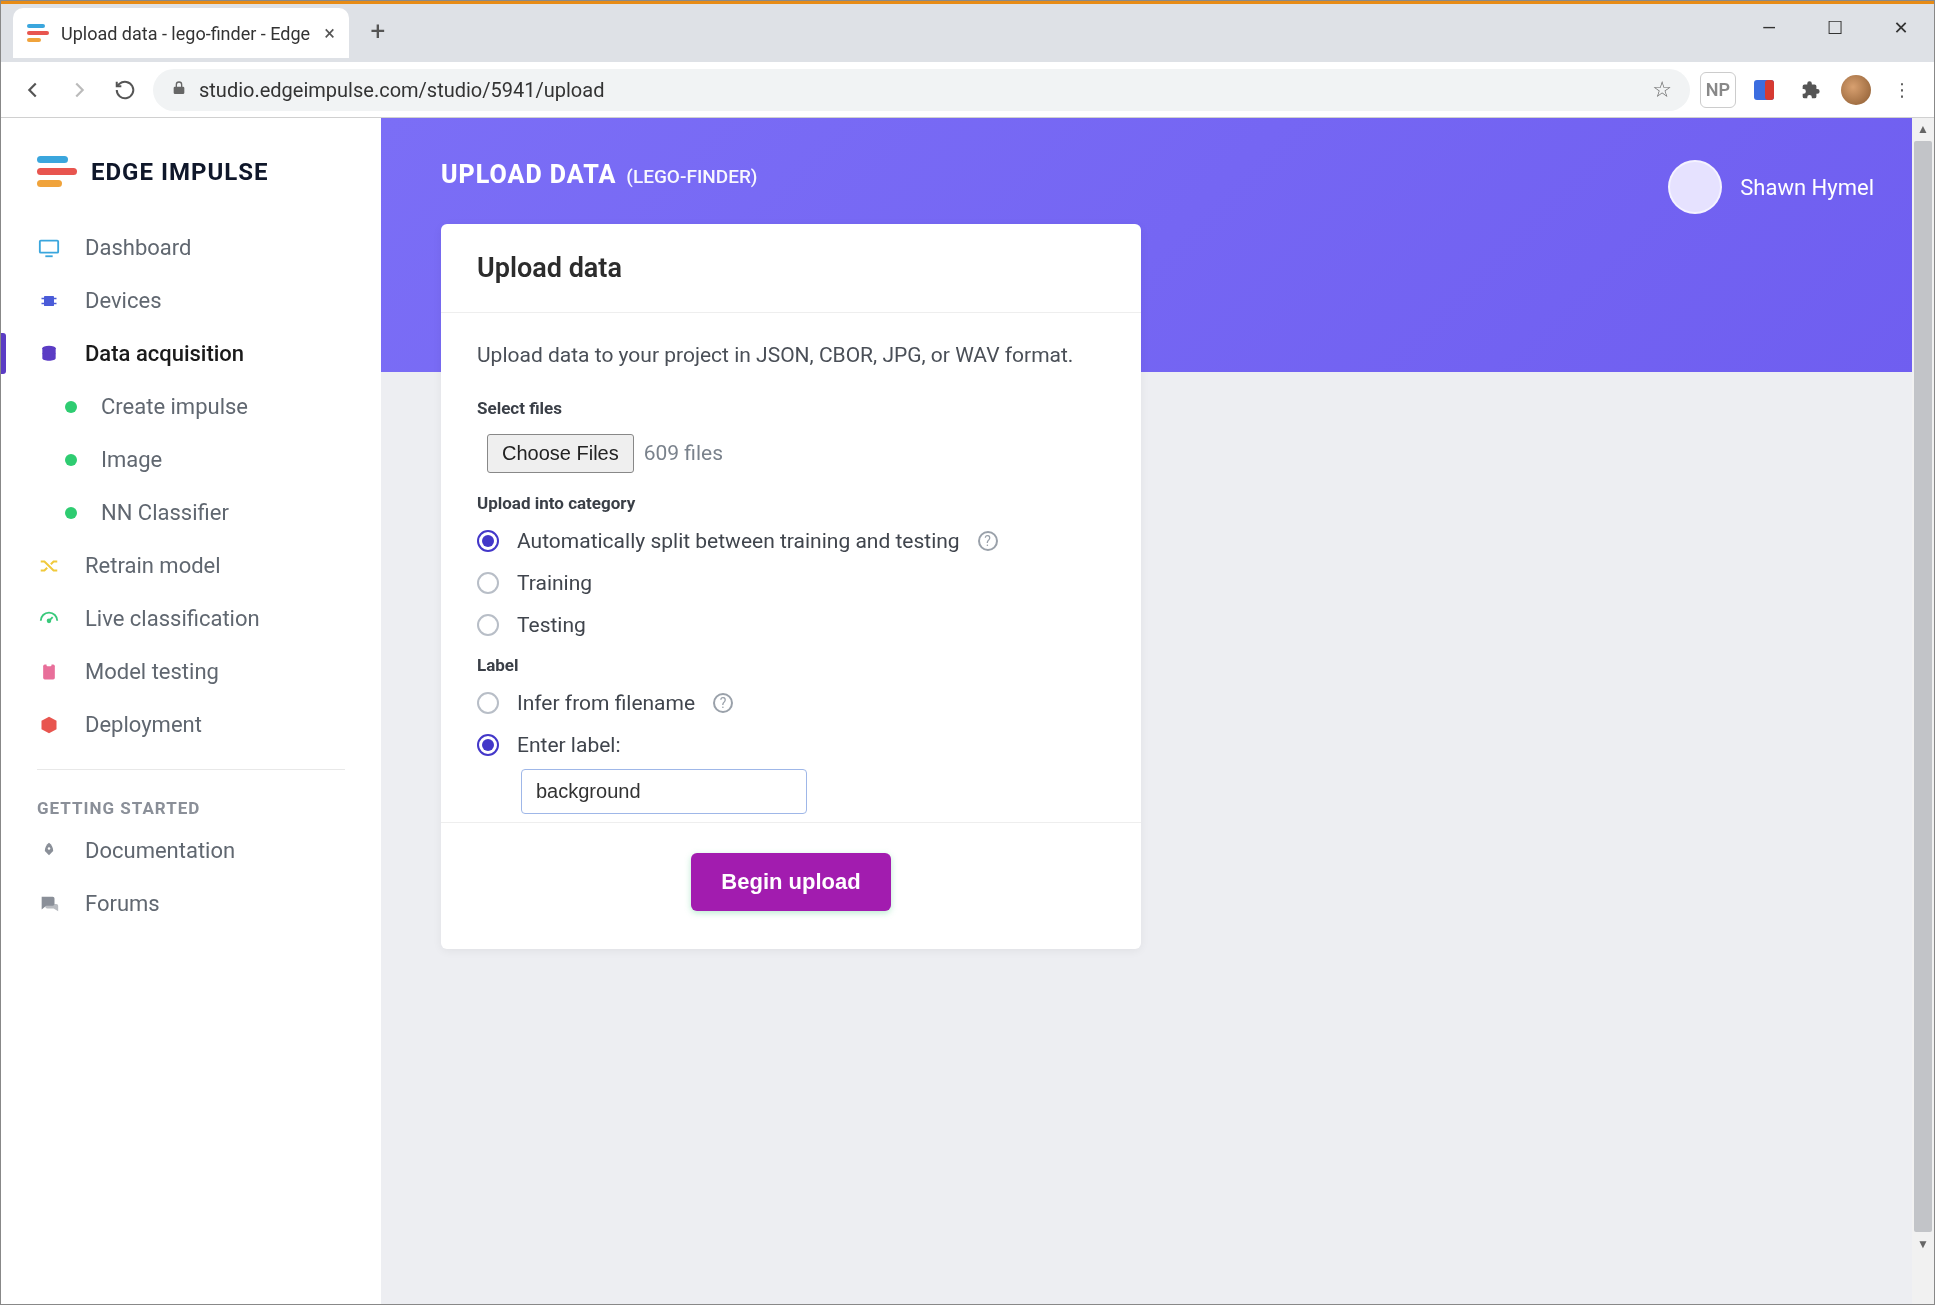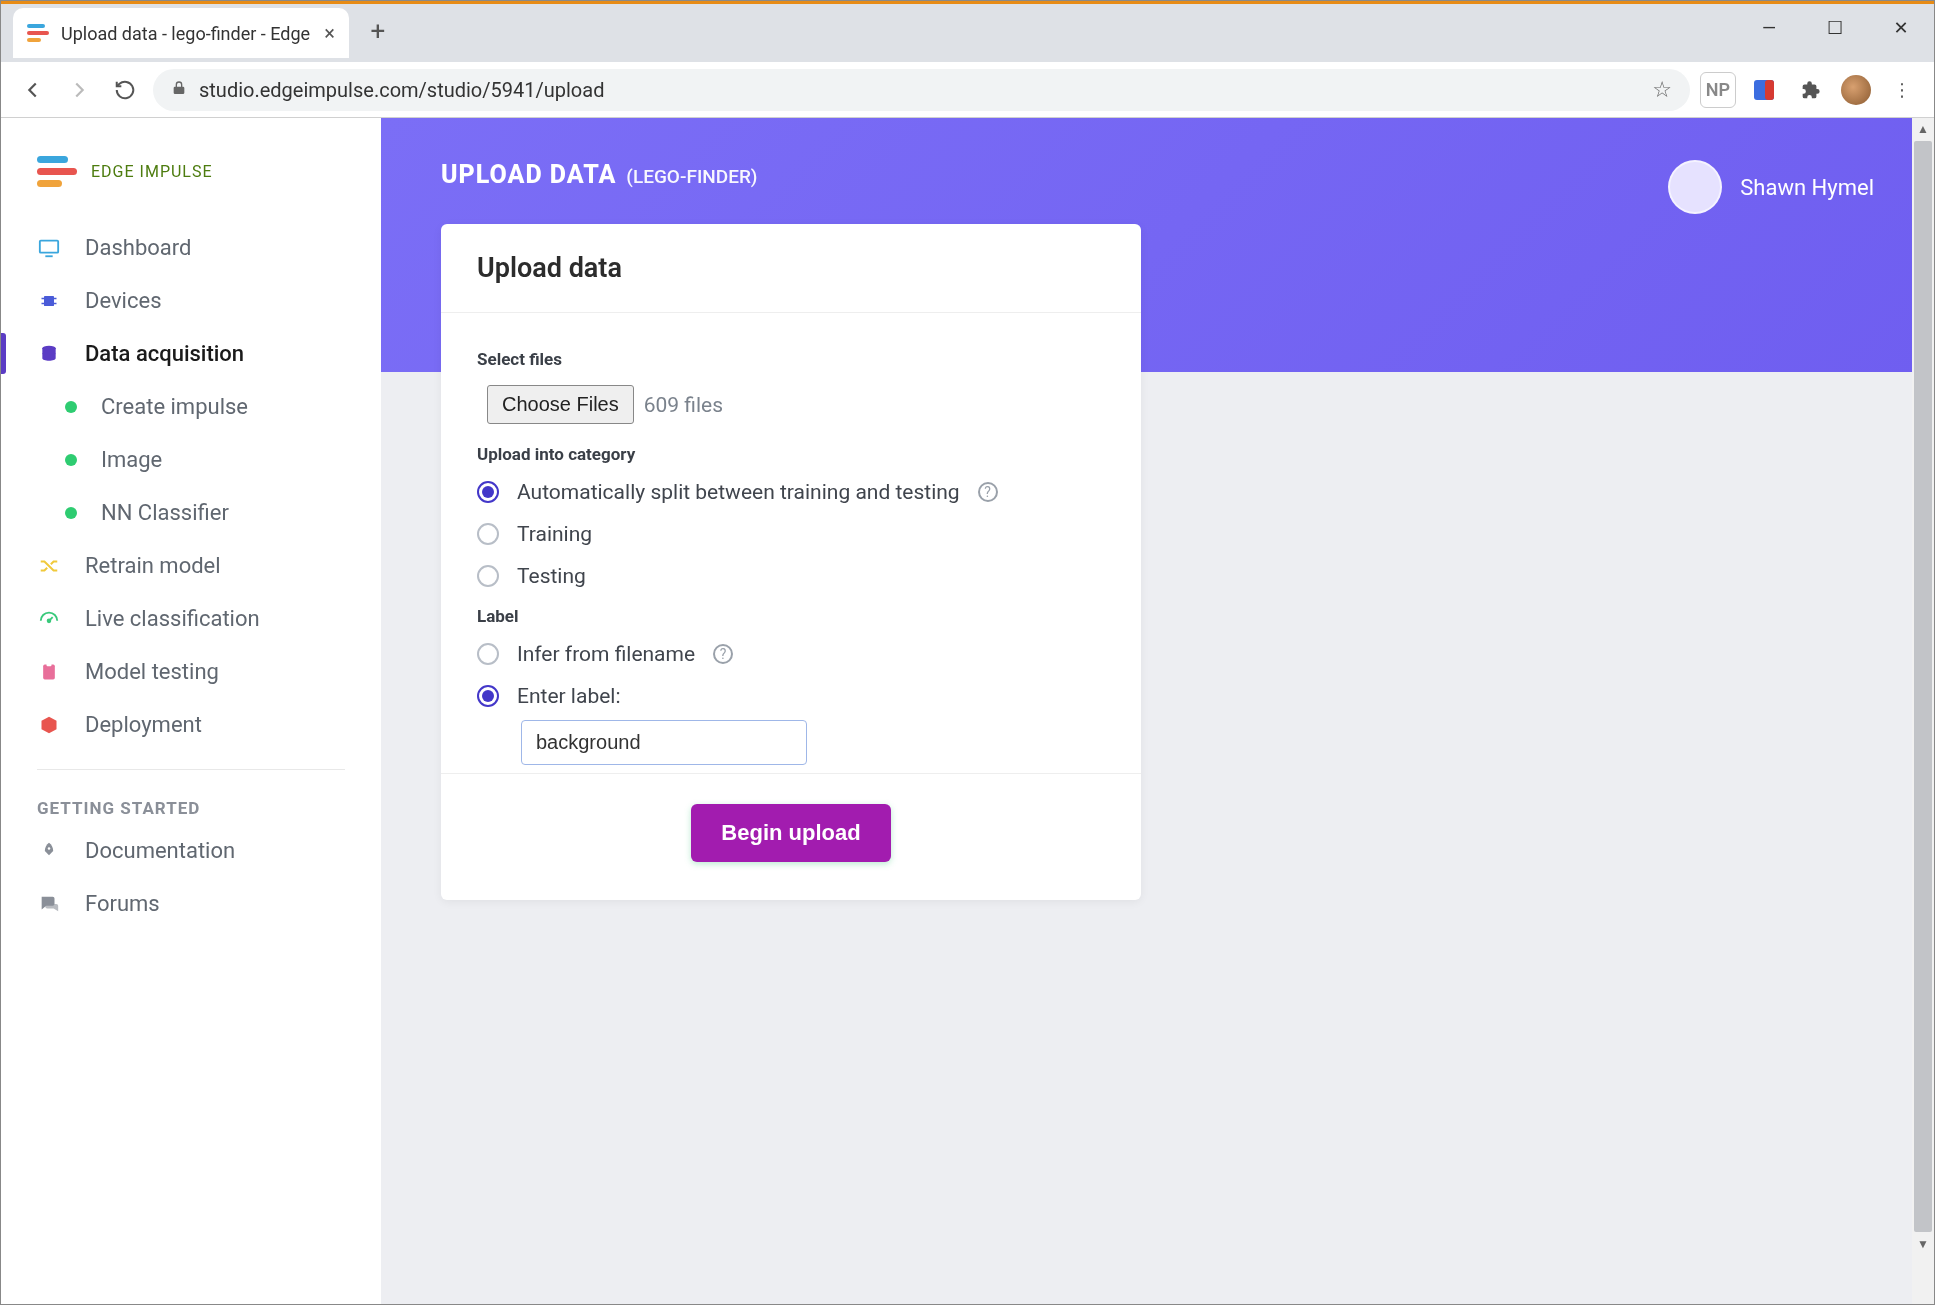--- a/index.html
+++ b/index.html
@@ -26,21 +26,21 @@
   .ext-icon { width:36px; height:36px; display:flex; align-items:center; justify-content:center; font-size:18px; color:#555; border-radius:6px;}
   .avatar-small { width:30px; height:30px; border-radius:50%; background: radial-gradient(circle at 40% 40%, #d8a070, #8a5a30); }
   
   .content { flex:1; display:flex; overflow:hidden; position:relative;}
   
   
   .sidebar { width:380px; background:#fff; padding:26px 0 0 0; overflow-y:auto;}
   .logo { display:flex; align-items:center; gap:14px; padding:12px 36px 34px 36px;}
   .logo-mark { width:40px; display:flex; flex-direction:column; gap:5px;}
   .logo-bar { height:7px; border-radius:4px;}
-  .logo-text { font-size:16px; font-weight:400; letter-spacing:1px; color:#4d7c0f;}
+  .logo-text { font-size:24px; font-weight:700; letter-spacing:1px; color:#0f172a;}
   .nav { list-style:none; }
   .nav .item { display:flex; align-items:center; gap:24px; padding:14px 36px; font-size:22px; color:#606770; cursor:pointer; position:relative;}
   .nav .item.active { color:#1a1a1a; font-weight:500;}
   .nav .item.active::before { content:""; position:absolute; left:0; top:6px; bottom:6px; width:5px; background:#5b3cc4; border-radius:0 3px 3px 0;}
   .nav .sub { padding-left:94px; gap:24px;}
   .nav .sub .dot { width:12px; height:12px; border-radius:50%; background:#2ecc71; margin-left:-30px; margin-right: 0;}
   .nav-icon { width:24px; height:24px; display:flex; align-items:center; justify-content:center; font-size:20px;}
   .divider { height:1px; background:#e8e8e8; margin:18px 36px;}
   .section-label { font-size:17px; font-weight:700; letter-spacing:1px; color:#8a8f98; padding:10px 36px 6px;}
   
@@ -264,20 +264,21 @@
           <div class="user">
             <div class="avatar"></div>
             <div class="name">Shawn Hymel</div>
           </div>
         </div>
       </div>
 
       <div class="card">
         <div class="card-header">Upload data</div>
         <div class="card-body">
+          <p class="desc">Upload data to your project in JSON, CBOR, JPG, or WAV format.</p>
           
           <div class="field-label">Select files</div>
           <div class="file-row">
             <button class="choose-btn">Choose Files</button>
             <span class="file-status">609 files</span>
           </div>
           
           <div class="field-label">Upload into category</div>
           <div class="radio-row">
             <span class="radio checked"></span>

